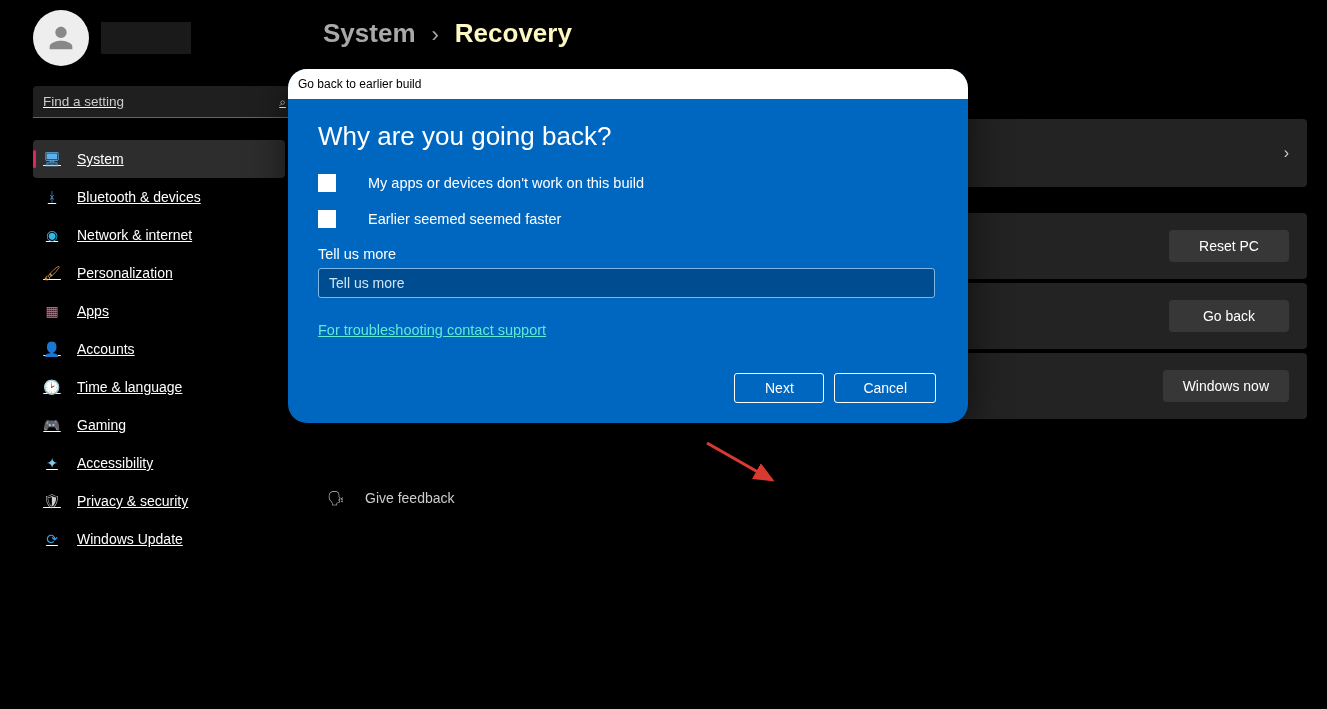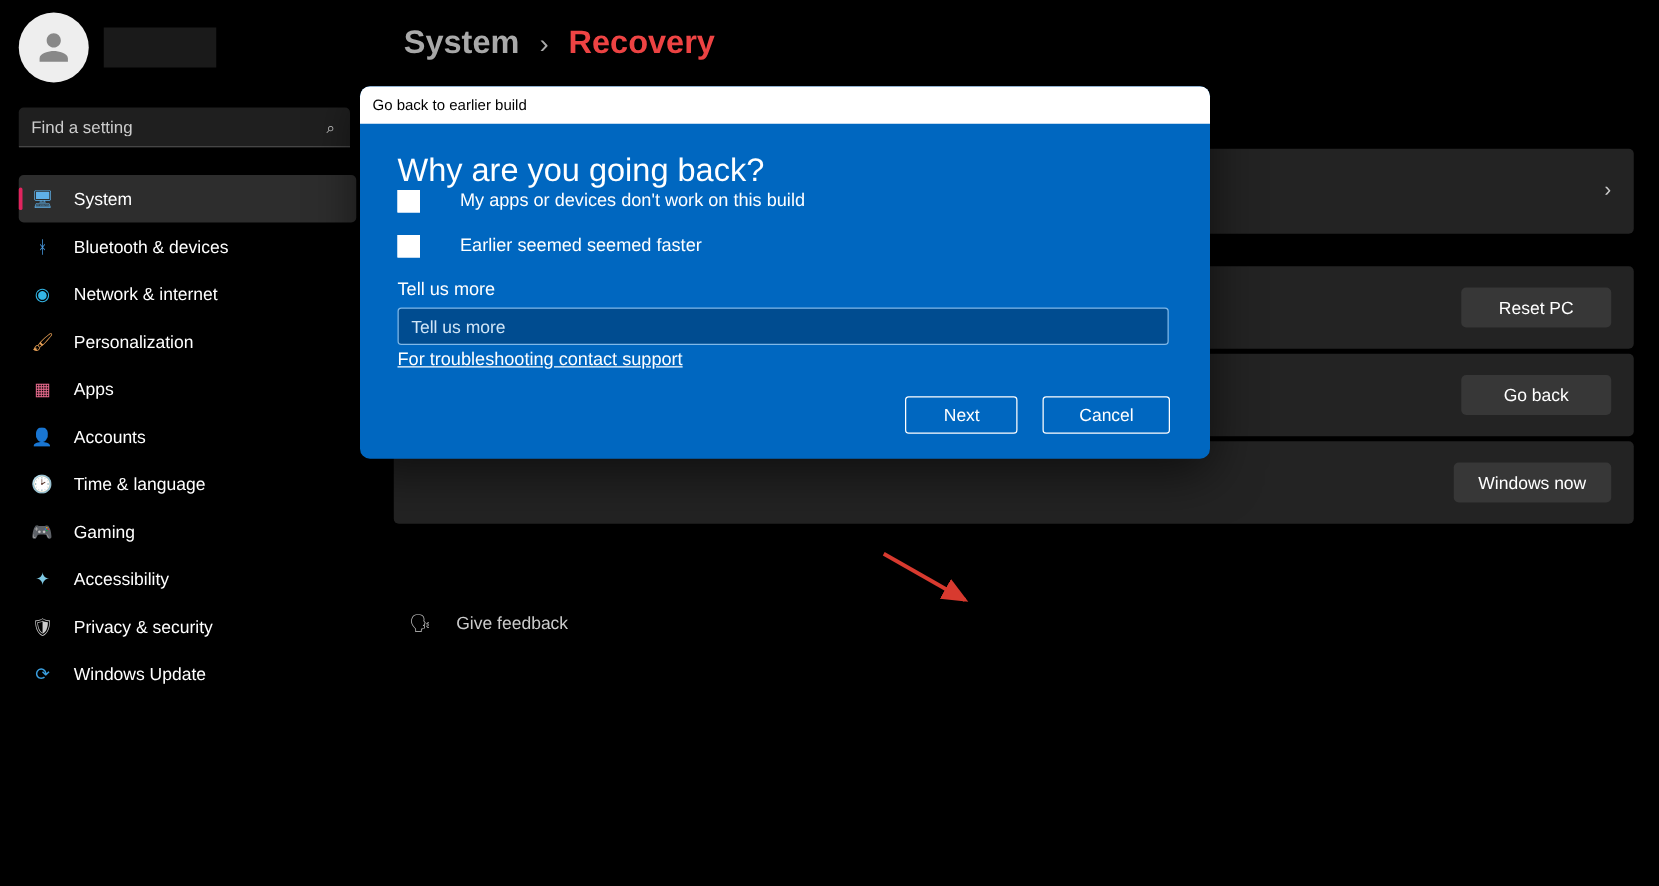--- a/index.html
+++ b/index.html
@@ -1,21 +1,21 @@
 <!DOCTYPE html>
 <html><head>
 <meta charset="utf-8">
 <style>
 * { box-sizing: border-box; margin: 0; padding: 0; font-family: "Segoe UI", -apple-system, sans-serif; }
 body { width: 1327px; height: 709px; background: #000; color: #fff; overflow: hidden; position: relative; }
 
 .app { display: flex; height: 100%; padding-top: 10px; }
 
 
-.sidebar { width: 295px; padding-left: 15px; flex-shrink: 0; }
+.sidebar { width: 295px; padding-left: 33px; flex-shrink: 0; text-decoration: underline; }
 .profile { display: flex; align-items: center; gap: 12px; margin-bottom: 20px; margin-left: 0; }
 .avatar { width: 56px; height: 56px; border-radius: 50%; background: #eee; display: flex; align-items: center; justify-content: center; }
 .avatar svg { width: 34px; height: 34px; fill: #888; }
 .profile-name { width: 90px; height: 32px; background: #1a1a1a; }
 
 .search-box { position: relative; width: 265px; height: 32px; background: #1f1f1f; border-bottom: 1px solid #666; border-radius: 4px 4px 0 0; margin-bottom: 22px; display: flex; align-items: center; }
 .search-box input { background: transparent; border: none; outline: none; color: #ccc; padding: 0 10px; flex: 1; font-size: 13.5px; }
 .search-box input::placeholder { color: #ccc; }
 .search-icon { padding-right: 12px; color: #ccc; font-size: 12px; }
 
@@ -23,45 +23,45 @@
 .nav-item { display: flex; align-items: center; height: 38px; padding-left: 10px; gap: 16px; font-size: 14px; color: #fff; cursor: pointer; border-radius: 4px; margin-right: 10px; position: relative; }
 .nav-item.active { background: #2d2d2d; }
 .nav-item.active::before { content: ''; position: absolute; left: 0; top: 10px; bottom: 10px; width: 3px; background: #e0245e; border-radius: 2px; }
 .nav-icon { width: 18px; height: 18px; display: inline-flex; align-items: center; justify-content: center; font-size: 14px; }
 
 
 .main { flex: 1; padding: 8px 20px; }
 .breadcrumb { display: flex; align-items: baseline; gap: 16px; margin-bottom: 70px; margin-left: 8px; }
 .breadcrumb-sys { font-size: 26px; font-weight: 600; color: #aaa; }
 .breadcrumb-sep { font-size: 22px; color: #aaa; }
-.breadcrumb-page { font-size: 26px; font-weight: 600; color: #ef4444; }
+.breadcrumb-page { font-size: 26px; font-weight: 600; color: #fef9c3; }
 
 .card { background: #232323; border-radius: 4px; height: 66px; margin-bottom: 4px; display: flex; align-items: center; padding: 0 18px; justify-content: flex-end; }
 .card.tall { height: 68px; }
 .card-chevron { color: #ccc; font-size: 16px; }
 .card-btn { background: #373737; border: none; color: #fff; padding: 8px 20px; border-radius: 4px; font-size: 14px; cursor: pointer; min-width: 120px; }
 .card-gap { height: 22px; }
 
 .feedback { display: flex; align-items: center; gap: 20px; padding-left: 12px; margin-top: 10px; color: #ccc; font-size: 14px; }
 .feedback-icon { width: 18px; height: 18px; display: inline-flex; align-items: center; justify-content: center; }
 
 
-.dialog { position: absolute; top: 69px; left: 288px; width: 680px; background: #0067c0; border-radius: 8px; overflow: hidden; box-shadow: 0 10px 40px rgba(0,0,0,0.6); }
+.dialog { position: absolute; top: 69px; left: 288px; width: 680px; background: #0067c0; border-radius: 19px; overflow: hidden; box-shadow: 0 10px 40px rgba(0,0,0,0.6); }
 .dialog-titlebar { background: #fff; color: #000; font-size: 12px; padding: 6px 10px; height: 30px; display: flex; align-items: center; }
 .dialog-body { padding: 22px 30px 20px; color: #fff; }
-.dialog-heading { font-size: 26px; font-weight: 400; color: #fff; }
+.dialog-heading { font-size: 26px; font-weight: 400; margin-bottom: 22px; color: #fff; }
 .check-row { display: flex; align-items: center; gap: 32px; margin-bottom: 18px; font-size: 14.5px; }
 .checkbox { width: 18px; height: 18px; border: 1.5px solid #fff; background: #fff; display: inline-flex; align-items: center; justify-content: center; flex-shrink: 0; cursor:pointer; }
 .checkbox.checked { background: #fff; }
 .checkbox.checked::after { content: '✓'; color: #000; font-size: 14px; font-weight: 700; line-height: 1; }
 .tell-label { font-size: 14.5px; margin-top: 4px; margin-bottom: 6px; }
 .tell-input { width: 617px; height: 30px; background: #004c90; border: 1px solid #7fb8e8; border-radius: 3px; color: #fff; padding: 0 10px; font-size: 14px; outline: none; }
 .tell-input::placeholder { color: #cfe5f7; }
-.support-link { display: inline-block; margin-top: 4px; color: #ffffff; text-decoration: underline; font-size: 14.5px; cursor: pointer; }
-.dialog-buttons { display: flex; justify-content: flex-end; gap: 20px; margin-top: 20px; padding-right: 2px; }
+.support-link { display: inline-block; margin-top: 24px; color: #5eead4; text-decoration: underline; font-size: 14.5px; cursor: pointer; }
+.dialog-buttons { display: flex; justify-content: flex-end; gap: 10px; margin-top: 34px; padding-right: 2px; }
 .dlg-btn { background: transparent; border: 1.5px solid #fff; color: #fff; padding: 6px 28px; border-radius: 3px; font-size: 14px; cursor: pointer; min-width: 90px; }
 
 
 .arrow { position: absolute; top: 438px; left: 702px; pointer-events: none; }
 .arrow svg { width: 90px; height: 60px; }
 
 
 .ic-system { color: #5fb0e8; }
 .ic-bt { color: #4b9fe8; }
 .ic-net { color: #33b5e5; }

